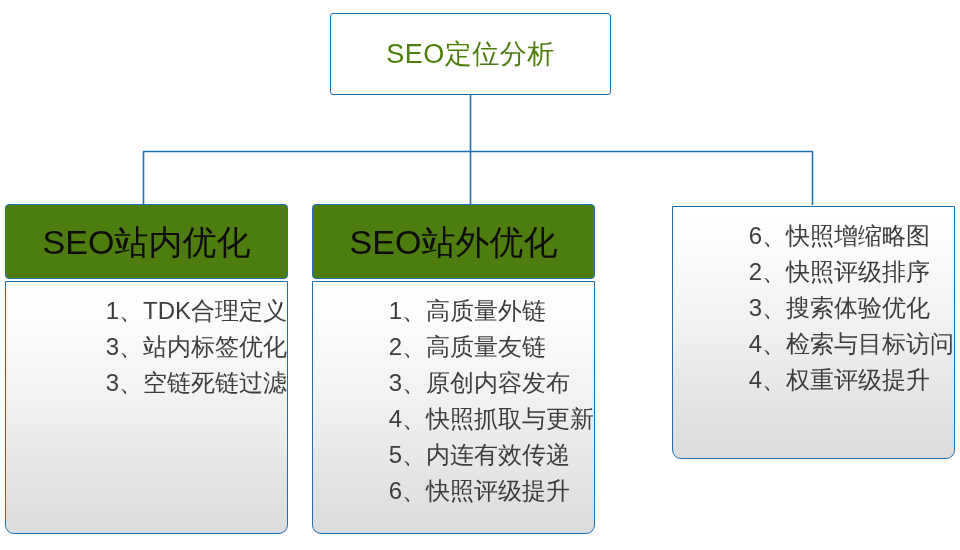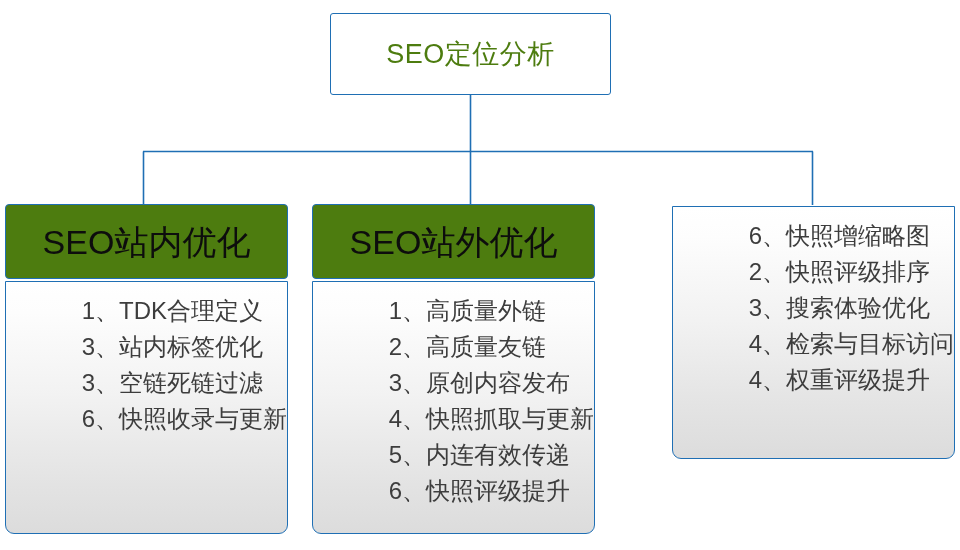--- a/index.html
+++ b/index.html
@@ -131,21 +131,20 @@
 
   <div class="branch branch-1">
     <div class="branch-header">
       <span class="branch-header-label">SEO站内优化</span>
     </div>
     <div class="branch-body">
       <ul class="branch-list">
         <li>1、TDK合理定义</li>
         <li>3、站内标签优化</li>
         <li>3、空链死链过滤</li>
-        <li>6、快照收录与更新</li>
       </ul>
     </div>
   </div>
 
   <div class="branch branch-2">
     <div class="branch-header">
       <span class="branch-header-label">SEO站外优化</span>
     </div>
     <div class="branch-body">
       <ul class="branch-list">

